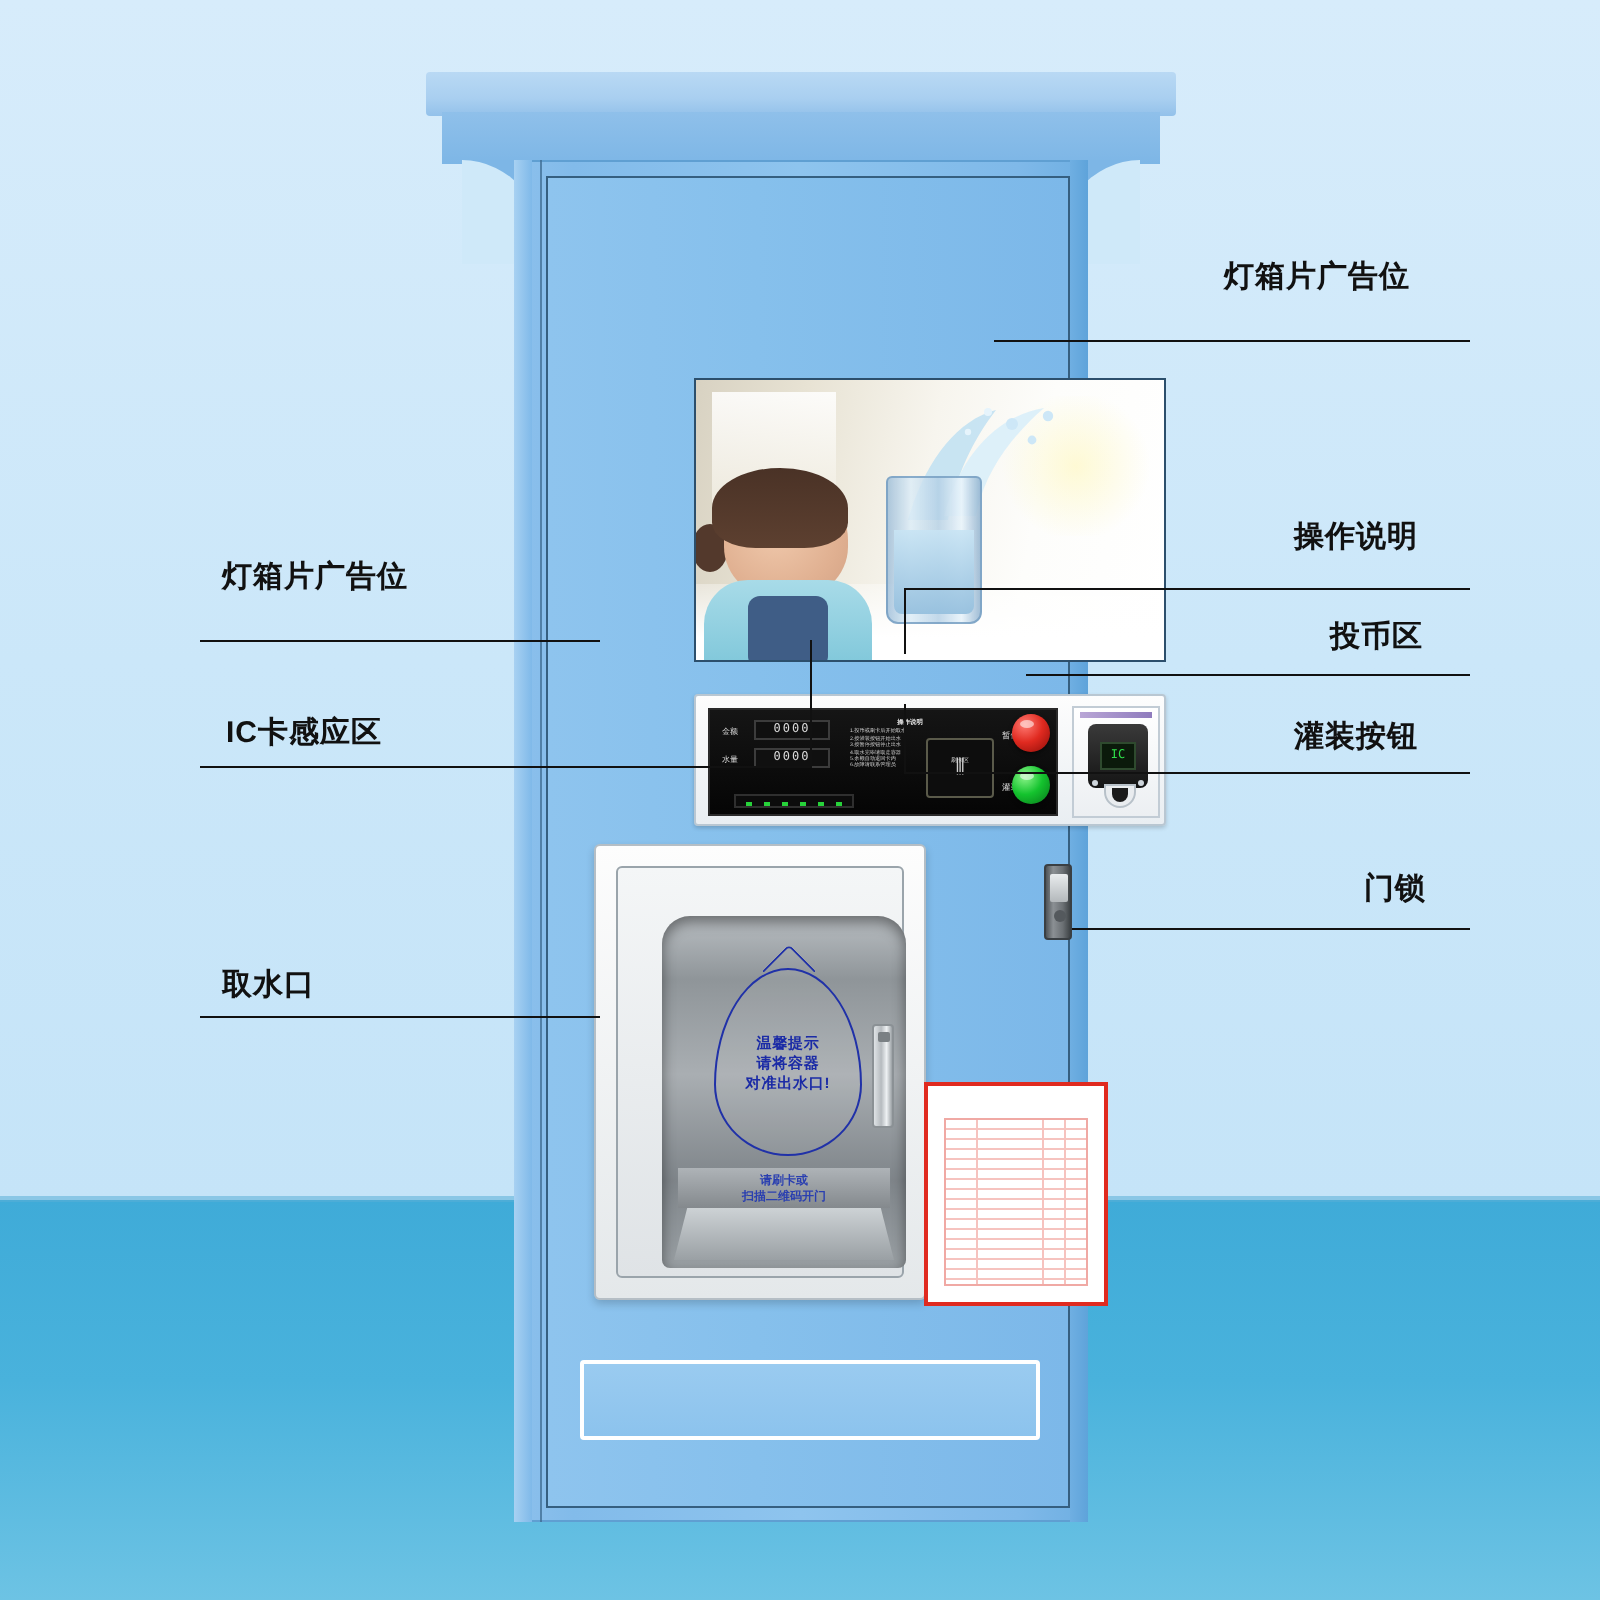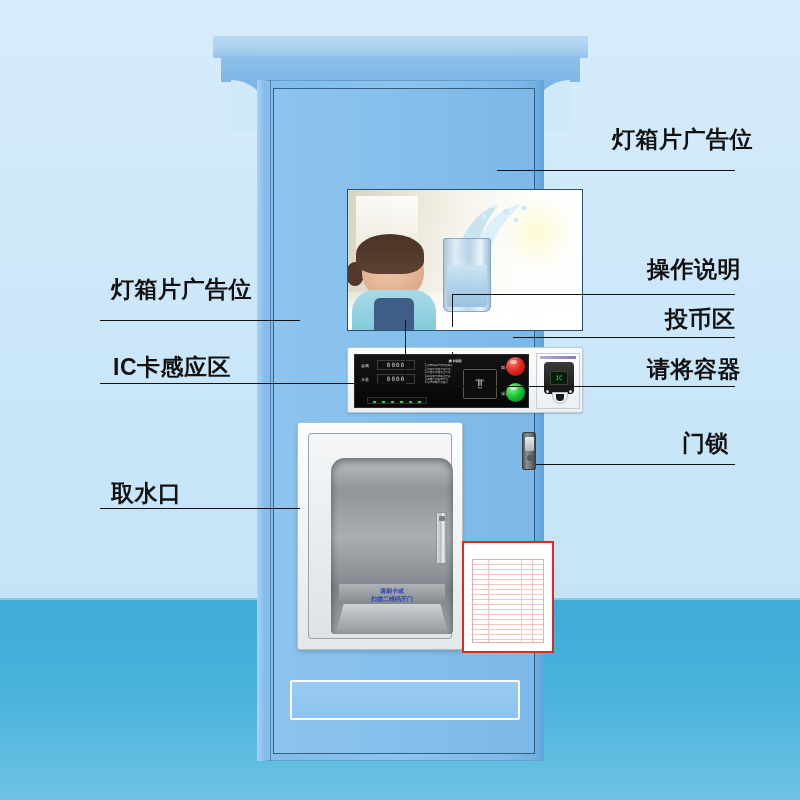--- a/index.html
+++ b/index.html
@@ -182,21 +182,21 @@
 
   
   .vent{position:absolute;left:289px;top:683px;width:244px;height:42px;
     border:2px solid #ffffff;box-sizing:border-box;border-radius:2px;
     background:linear-gradient(180deg,#9acbf0,#8cc3ed);}
 
   
   .cl{position:absolute;background:#111;}
   .cl.h{height:1.4px;}
   .cl.v{width:1.4px;}
-  .lbl{position:absolute;color:#111;font-weight:bold;font-size:23px;
+  .lbl{position:absolute;color:#111;font-weight:bold;font-size:15px;
     line-height:22px;white-space:nowrap;letter-spacing:.5px;}
 </style>
 </head>
 <body>
 
 <div id="stage">
 
   <div class="bg-top"></div>
   <div class="bg-bottom"></div>
   <div class="bg-seam"></div>
@@ -293,20 +293,25 @@
         </div>
       </div>
 
       <div class="vent" style="position:absolute;left:16px;top:591px;width:230px;height:40px;"></div>
     </div>
   </div>
 
   <div class="outlet">
     <div class="outlet-inner">
       <div class="cavity">
+        <div class="drop">
+          <div class="drop-txt" style="white-space:pre-line;">温馨提示
+请将容器
+对准出水口!</div>
+        </div>
         <div class="tube"></div>
         <div class="shelf">
           <div class="shelf-txt" style="white-space:pre-line;">请刷卡或
 扫描二维码开门</div>
         </div>
         <div class="basin"></div>
       </div>
     </div>
   </div>
 
@@ -354,20 +359,20 @@
   <div class="cl h" style="left:100px;top:320px;width:200px;"></div>
 
   <div class="cl v" style="left:405px;top:320px;height:64px;"></div>
   <div class="cl h" style="left:100px;top:383px;width:306px;"></div>
 
   <div class="cl h" style="left:100px;top:508px;width:200px;"></div>
 
   <div class="lbl" style="left:612px;top:128px;">灯箱片广告位</div>
   <div class="lbl" style="left:647px;top:258px;">操作说明</div>
   <div class="lbl" style="left:665px;top:308px;">投币区</div>
-  <div class="lbl" style="left:647px;top:358px;">请将容器</div>
-  <div class="lbl" style="left:682px;top:434px;font-family:Liberation Mono, monospace;">门锁</div>
+  <div class="lbl" style="left:647px;top:358px;">灌装按钮</div>
+  <div class="lbl" style="left:682px;top:434px;">门锁</div>
 
   <div class="lbl" style="left:111px;top:278px;">灯箱片广告位</div>
   <div class="lbl" style="left:113px;top:356px;">IC卡感应区</div>
   <div class="lbl" style="left:111px;top:482px;">取水口</div>
 
 </div>
 
 </body></html>

